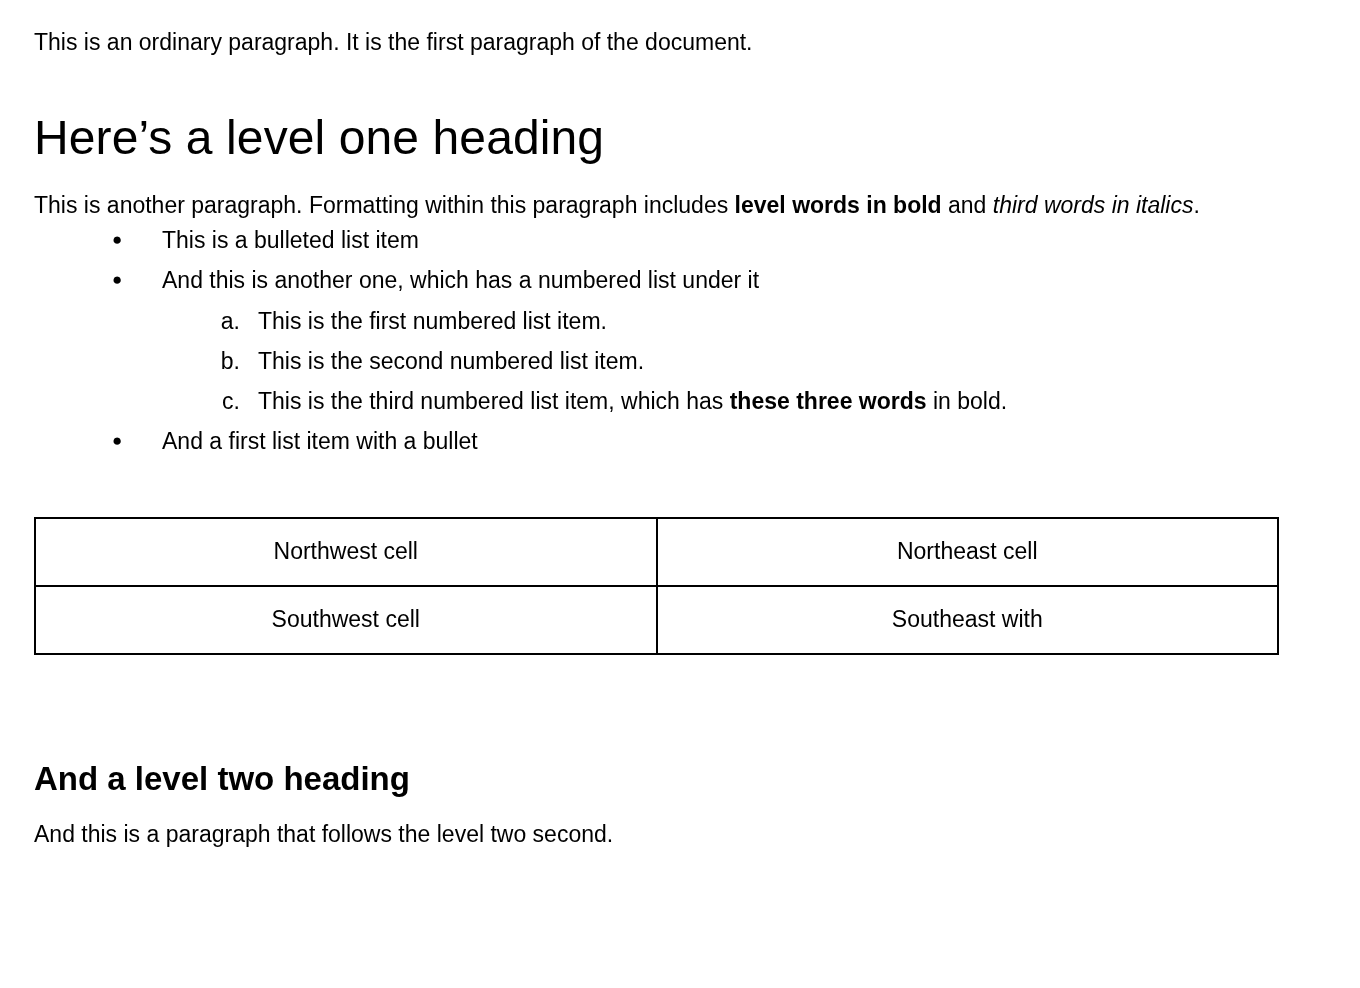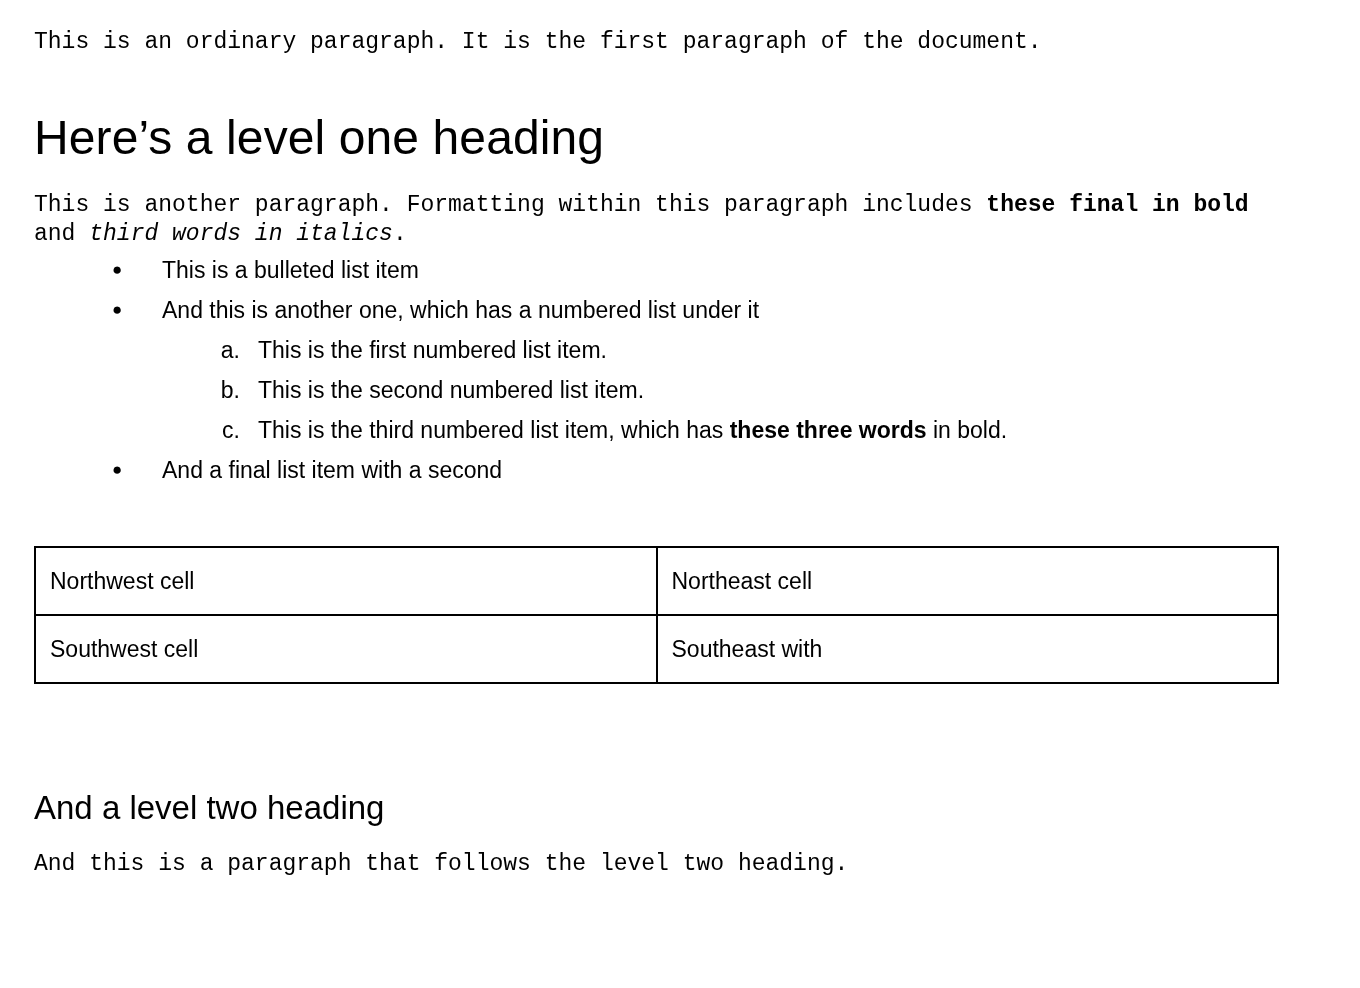--- a/index.html
+++ b/index.html
@@ -17,35 +17,34 @@
   .page {
     box-sizing: border-box;
     width: 1360px;
     height: 988px;
     padding: 28px 34px 0 34px;
   }
   p.body-text {
     font-size: 23px;
     line-height: 1.28;
     margin: 0;
-    font-family: Liberation Mono, monospace;
   }
   .para-first {
     margin-bottom: 0;
   }
   h1.doc-h1 {
     font-size: 48px;
     font-weight: 400;
     line-height: 1.2;
     margin: 52px 0 24px 0;
     letter-spacing: 0.1px;
   }
   h2.doc-h2 {
     font-size: 33px;
-    font-weight: 400;
+    font-weight: 700;
     line-height: 1.2;
     margin: 0 0 22px 0;
   }
   .para-two {
     margin-bottom: 6px;
     max-width: 1250px;
   }
   .bold {
     font-weight: bold;
   }
@@ -96,35 +95,36 @@
     width: 1245px;
     margin-top: 56px;
     table-layout: fixed;
   }
   table.doc-table td {
     border: 2px solid #000000;
     font-size: 23px;
     padding: 10px 14px;
     height: 46px;
     vertical-align: middle;
+    text-align: center;
   }
   .spacer-before-h2 {
     height: 104px;
   }
 </style>
 </head>
 <body>
 
 <div class="page">
 
   <p class="body-text para-first">This is an ordinary paragraph. It is the first paragraph of the document.</p>
 
   <h1 class="doc-h1">Here’s a level one heading</h1>
 
-  <p class="body-text para-two"><span>This is another paragraph. Formatting within this paragraph includes </span><span class="bold">these final in bold</span><span> and </span><span class="italic">third words in italics</span><span>.</span></p>
+  <p class="body-text para-two"><span>This is another paragraph. Formatting within this paragraph includes </span><span class="bold">level words in bold</span><span> and </span><span class="italic">third words in italics</span><span>.</span></p>
 
   <ul class="bullets">
     <li>
       <span class="bullet-glyph">●</span>
       <span>This is a bulleted list item</span>
     </li>
     <li>
       <span class="bullet-glyph">●</span>
       <span>And this is another one, which has a numbered list under it</span>
     </li>
@@ -141,36 +141,36 @@
           </li>
           <li>
             <span class="num-glyph">c.</span>
             <span>This is the third numbered list item, which has </span><span class="bold">these three words</span><span> in bold.</span>
           </li>
         </ol>
       </div>
     </li>
     <li>
       <span class="bullet-glyph">●</span>
-      <span>And a final list item with a second</span>
+      <span>And a first list item with a bullet</span>
     </li>
   </ul>
 
   <table class="doc-table">
     <tbody>
       <tr>
         <td>Northwest cell</td>
         <td>Northeast cell</td>
       </tr>
       <tr>
         <td>Southwest cell</td>
         <td>Southeast with</td>
       </tr>
     </tbody>
   </table>
 
   <div class="spacer-before-h2"></div>
 
   <h2 class="doc-h2">And a level two heading</h2>
 
-  <p class="body-text">And this is a paragraph that follows the level two heading.</p>
+  <p class="body-text">And this is a paragraph that follows the level two second.</p>
 
 </div>
 
 </body></html>

